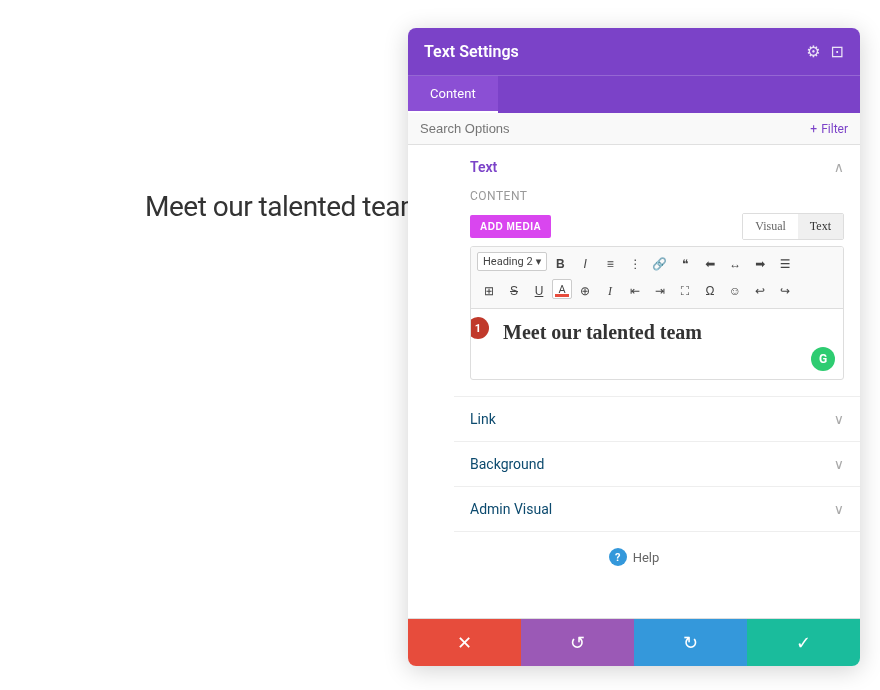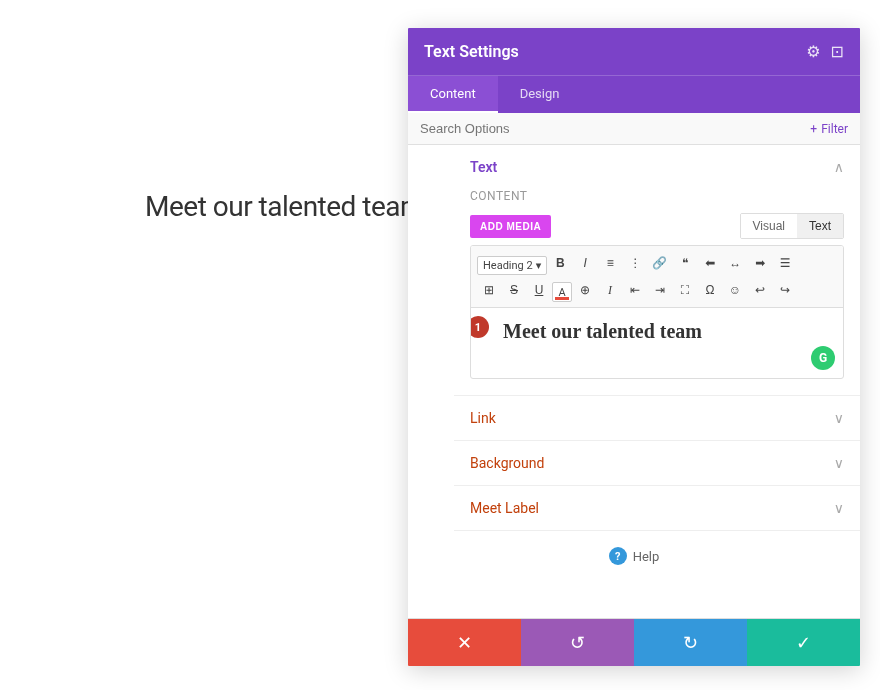--- a/index.html
+++ b/index.html
@@ -29,21 +29,21 @@
       letter-spacing: -0.5px;
     }
 
     .panel {
       position: absolute;
       right: 20px;
       top: 28px;
       width: 452px;
       height: 638px;
       background: #fff;
-      border-radius: 1px;
+      border-radius: 8px;
       box-shadow: 0 4px 24px rgba(0,0,0,0.18);
       overflow: hidden;
       display: flex;
       flex-direction: column;
     }
 
     .panel-header {
       background: #7b42c8;
       padding: 14px 16px;
       display: flex;
@@ -134,21 +134,21 @@
       cursor: pointer;
     }
 
     .section-title {
       color: #7b42c8;
       font-size: 14px;
       font-weight: 600;
     }
 
     .section-title-gray {
-      color: #c2410c;
+      color: #0c4a6e;
       font-size: 14px;
     }
 
     .chevron {
       color: #aaa;
       font-size: 14px;
     }
 
     .chevron-up {
       color: #aaa;
@@ -193,20 +193,21 @@
       overflow: hidden;
     }
 
     .view-btn {
       padding: 5px 12px;
       font-size: 12px;
       cursor: pointer;
       background: #fff;
       color: #666;
       border: none;
+      font-family: Liberation Serif, serif;
     }
 
     .view-btn.active {
       background: #f0f0f0;
       color: #333;
     }
 
     .editor-wrapper {
       border: 1px solid #ddd;
       border-radius: 3px;
@@ -218,21 +219,21 @@
       border-bottom: 1px solid #ddd;
       padding: 5px 6px;
       display: flex;
       flex-wrap: wrap;
       gap: 1px;
       align-items: center;
     }
 
     .toolbar-row {
       display: flex;
-      align-items: flex-end;
+      align-items: flex-start;
       width: 100%;
       gap: 1px;
     }
 
     .heading-select {
       display: flex;
       align-items: center;
       border: 1px solid #ccc;
       border-radius: 2px;
       background: #fff;
@@ -385,21 +386,20 @@
     <div class="panel-header">
       <span class="panel-title">Text Settings</span>
       <div class="panel-header-icons">
         <span class="panel-header-icon">⚙</span>
         <span class="panel-header-icon">⊡</span>
       </div>
     </div>
 
     <div class="panel-tabs">
       <div class="panel-tab active">Content</div>
-      <div class="panel-tab">Design</div>
     </div>
 
     <div class="search-bar">
       <input class="search-input" type="text" placeholder="Search Options" style="">
       <div class="filter-btn">
         <span>+</span>
         <span>Filter</span>
       </div>
     </div>
 
@@ -488,21 +488,21 @@
 
       <div class="section">
         <div class="section-header">
           <span class="section-title-gray">Background</span>
           <span class="chevron">∨</span>
         </div>
       </div>
 
       <div class="section">
         <div class="section-header">
-          <span class="section-title-gray">Meet Label</span>
+          <span class="section-title-gray">Admin Visual</span>
           <span class="chevron">∨</span>
         </div>
       </div>
 
       <div class="help-section">
         <div class="help-icon">?</div>
         <span class="help-text">Help</span>
       </div>
 
     </div>

